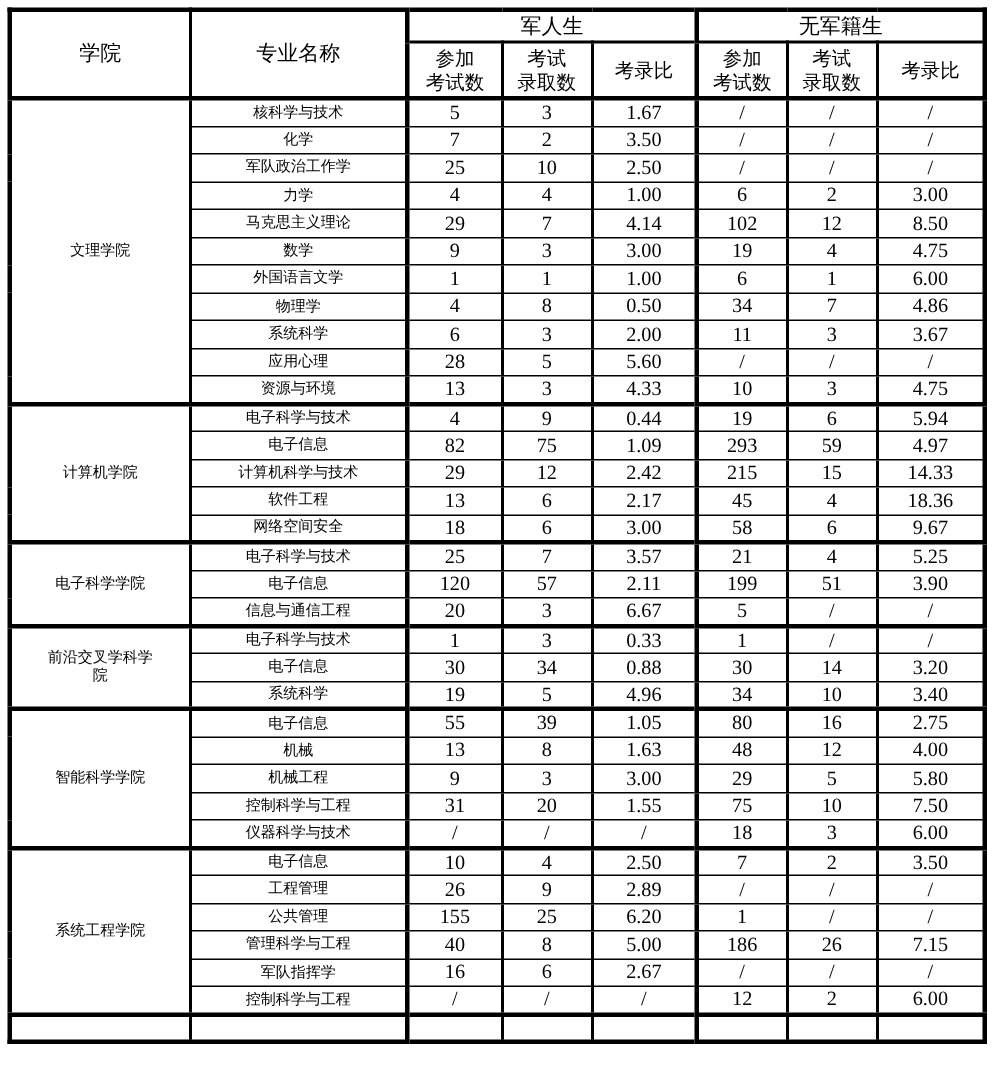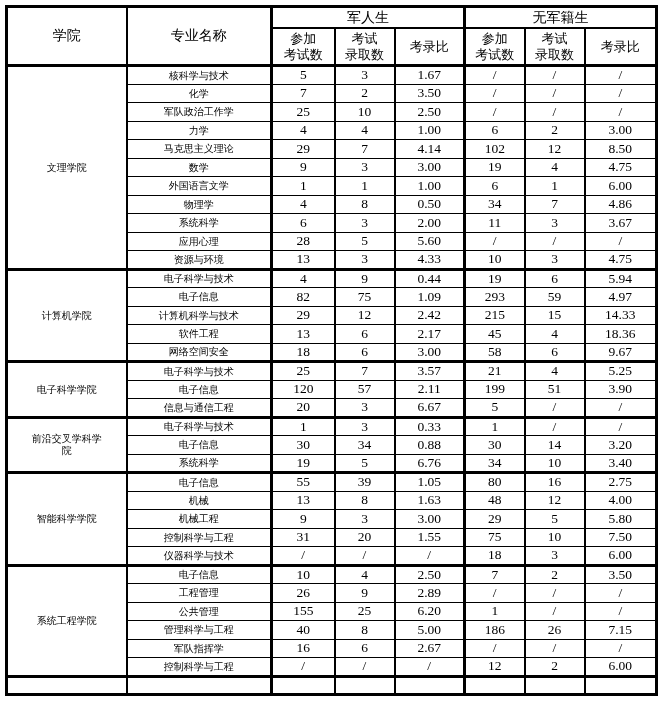--- a/index.html
+++ b/index.html
@@ -243,21 +243,21 @@
           <td class="value-cell">34</td>
           <td class="value-cell">0.88</td>
           <td class="value-cell bl-thick">30</td>
           <td class="value-cell">14</td>
           <td class="value-cell">3.20</td>
         </tr>
         <tr>
           <td class="major-cell">系统科学</td>
           <td class="value-cell bl-thick">19</td>
           <td class="value-cell">5</td>
-          <td class="value-cell">6.76</td>
+          <td class="value-cell">4.96</td>
           <td class="value-cell bl-thick">34</td>
           <td class="value-cell">10</td>
           <td class="value-cell">3.40</td>
         </tr>
         <tr class="group-start">
           <td rowspan="5" class="college-cell">智能科学学院</td>
           <td class="major-cell">电子信息</td>
           <td class="value-cell bl-thick">55</td>
           <td class="value-cell">39</td>
           <td class="value-cell">1.05</td>

